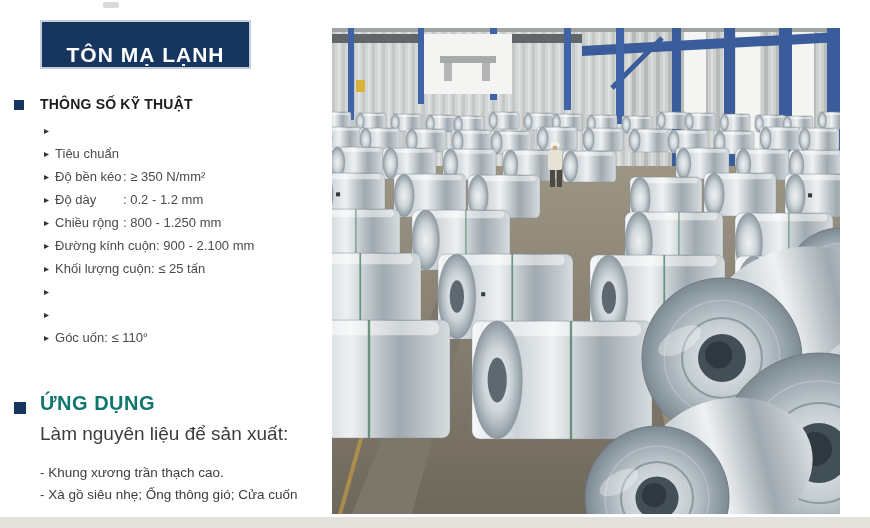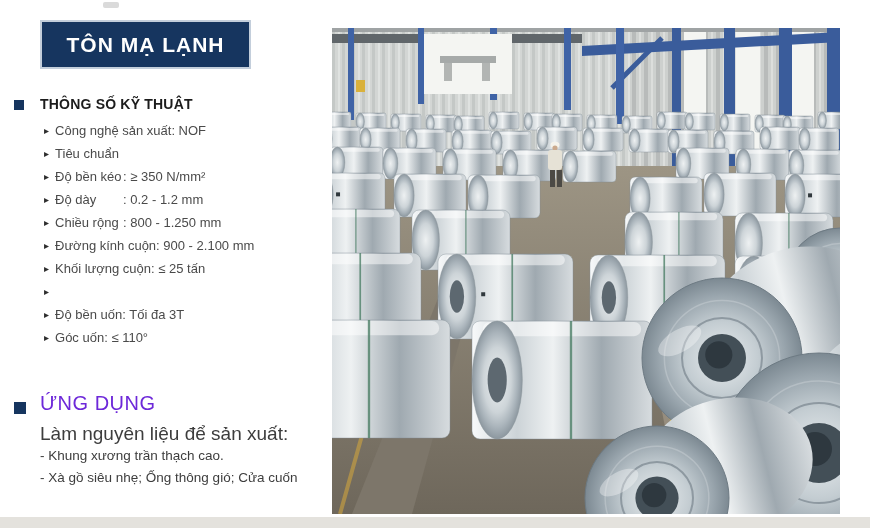--- a/index.html
+++ b/index.html
@@ -1,65 +1,65 @@
 <!DOCTYPE html>
 <html><head>
 <meta charset="utf-8">
 <style>
   *{margin:0;padding:0;box-sizing:border-box}
   html,body{width:870px;height:528px;overflow:hidden}
   body{position:relative;background:#ffffff;font-family:"Liberation Sans",sans-serif;-webkit-font-smoothing:antialiased}
 
   .title-box{position:absolute;left:42px;top:22px;width:207px;height:45px;background:#16355f;
-    box-shadow:0 0 0 2px #c3cedb;display:flex;align-items:center;justify-content:center}
+    box-shadow:0 0 0 2px #c3cedb;display:flex;align-items:flex-end;justify-content:center}
   .title-box span{color:#ffffff;font-size:21px;font-weight:bold;letter-spacing:1px}
 
   .sq{position:absolute;background:#16355f}
   #sq-specs{left:14px;top:100px;width:10px;height:10px}
   #sq-apps{left:14px;top:402px;width:12px;height:12px}
 
   #specs-heading{position:absolute;left:40px;top:96px;font-size:14px;font-weight:bold;color:#1c1c1c;letter-spacing:.2px}
 
   #spec-list{position:absolute;left:44px;top:119px}
   .spec-row{height:23px;display:flex;align-items:center;font-size:13px;color:#4a4a4a;white-space:pre}
   .tri{font-size:10px;color:#2e2e2e;margin-right:6px;line-height:1}
   .spec-label.fixed{display:inline-block;width:68px}
 
-  #apps-heading{position:absolute;left:40px;top:392px;font-size:20px;font-weight:normal;color:#6d28d9;letter-spacing:.5px}
+  #apps-heading{position:absolute;left:40px;top:392px;font-size:20px;font-weight:bold;color:#0f766e;letter-spacing:.5px}
   #app-intro{position:absolute;left:40px;top:423px;font-size:19px;color:#3d3d3d}
-  #app-list{position:absolute;left:40px;top:444px}
+  #app-list{position:absolute;left:40px;top:461px}
   .app-row{height:22.5px;display:flex;align-items:center;font-size:13.5px;color:#3d3d3d}
 
   #photo{position:absolute;left:332px;top:28px;width:508px;height:486px;overflow:hidden}
   #photo svg{display:block}
 
   #bottom-band{position:absolute;left:0;top:517px;width:870px;height:11px;background:#e4e2dd}
   #smudge{position:absolute;left:103px;top:2px;width:16px;height:6px;background:#dadada;border-radius:2px}
 </style>
 </head>
 <body>
 
 <div id="smudge"></div>
 
 <div class="title-box">
   <span>TÔN MẠ LẠNH</span>
 </div>
 
 <div class="sq" id="sq-specs"></div>
 <div id="specs-heading">THÔNG SỐ KỸ THUẬT</div>
 <div id="spec-list">
-    <div class="spec-row"><span class="tri">▸</span><span class="spec-label">Công nghệ sản xuất: NOF</span></div>
+    <div class="spec-row"><span class="tri">▸</span></div>
     <div class="spec-row"><span class="tri">▸</span><span class="spec-label fixed">Tiêu chuẩn</span></div>
     <div class="spec-row"><span class="tri">▸</span><span class="spec-label fixed">Độ bền kéo</span><span class="spec-value">: ≥ 350 N/mm²</span></div>
     <div class="spec-row"><span class="tri">▸</span><span class="spec-label fixed">Độ dày</span><span class="spec-value">: 0.2 - 1.2 mm</span></div>
     <div class="spec-row"><span class="tri">▸</span><span class="spec-label fixed">Chiều rộng</span><span class="spec-value">: 800 - 1.250 mm</span></div>
     <div class="spec-row"><span class="tri">▸</span><span class="spec-label">Đường kính cuộn: 900 - 2.100 mm</span></div>
     <div class="spec-row"><span class="tri">▸</span><span class="spec-label">Khối lượng cuộn: ≤ 25 tấn</span></div>
     <div class="spec-row"><span class="tri">▸</span></div>
-    <div class="spec-row"><span class="tri">▸</span><span class="spec-label">Độ bền uốn: Tối đa 3T</span></div>
+    <div class="spec-row"><span class="tri">▸</span></div>
     <div class="spec-row"><span class="tri">▸</span><span class="spec-label">Góc uốn: ≤ 110°</span></div>
   </div>
 
 <div class="sq" id="sq-apps"></div>
 <div id="apps-heading">ỨNG DỤNG</div>
 <div id="app-intro">Làm nguyên liệu để sản xuất:</div>
 <div id="app-list">
     <div class="app-row">- Khung xương trần thạch cao.</div>
     <div class="app-row">- Xà gồ siêu nhẹ; Ống thông gió; Cửa cuốn</div>
   </div>

